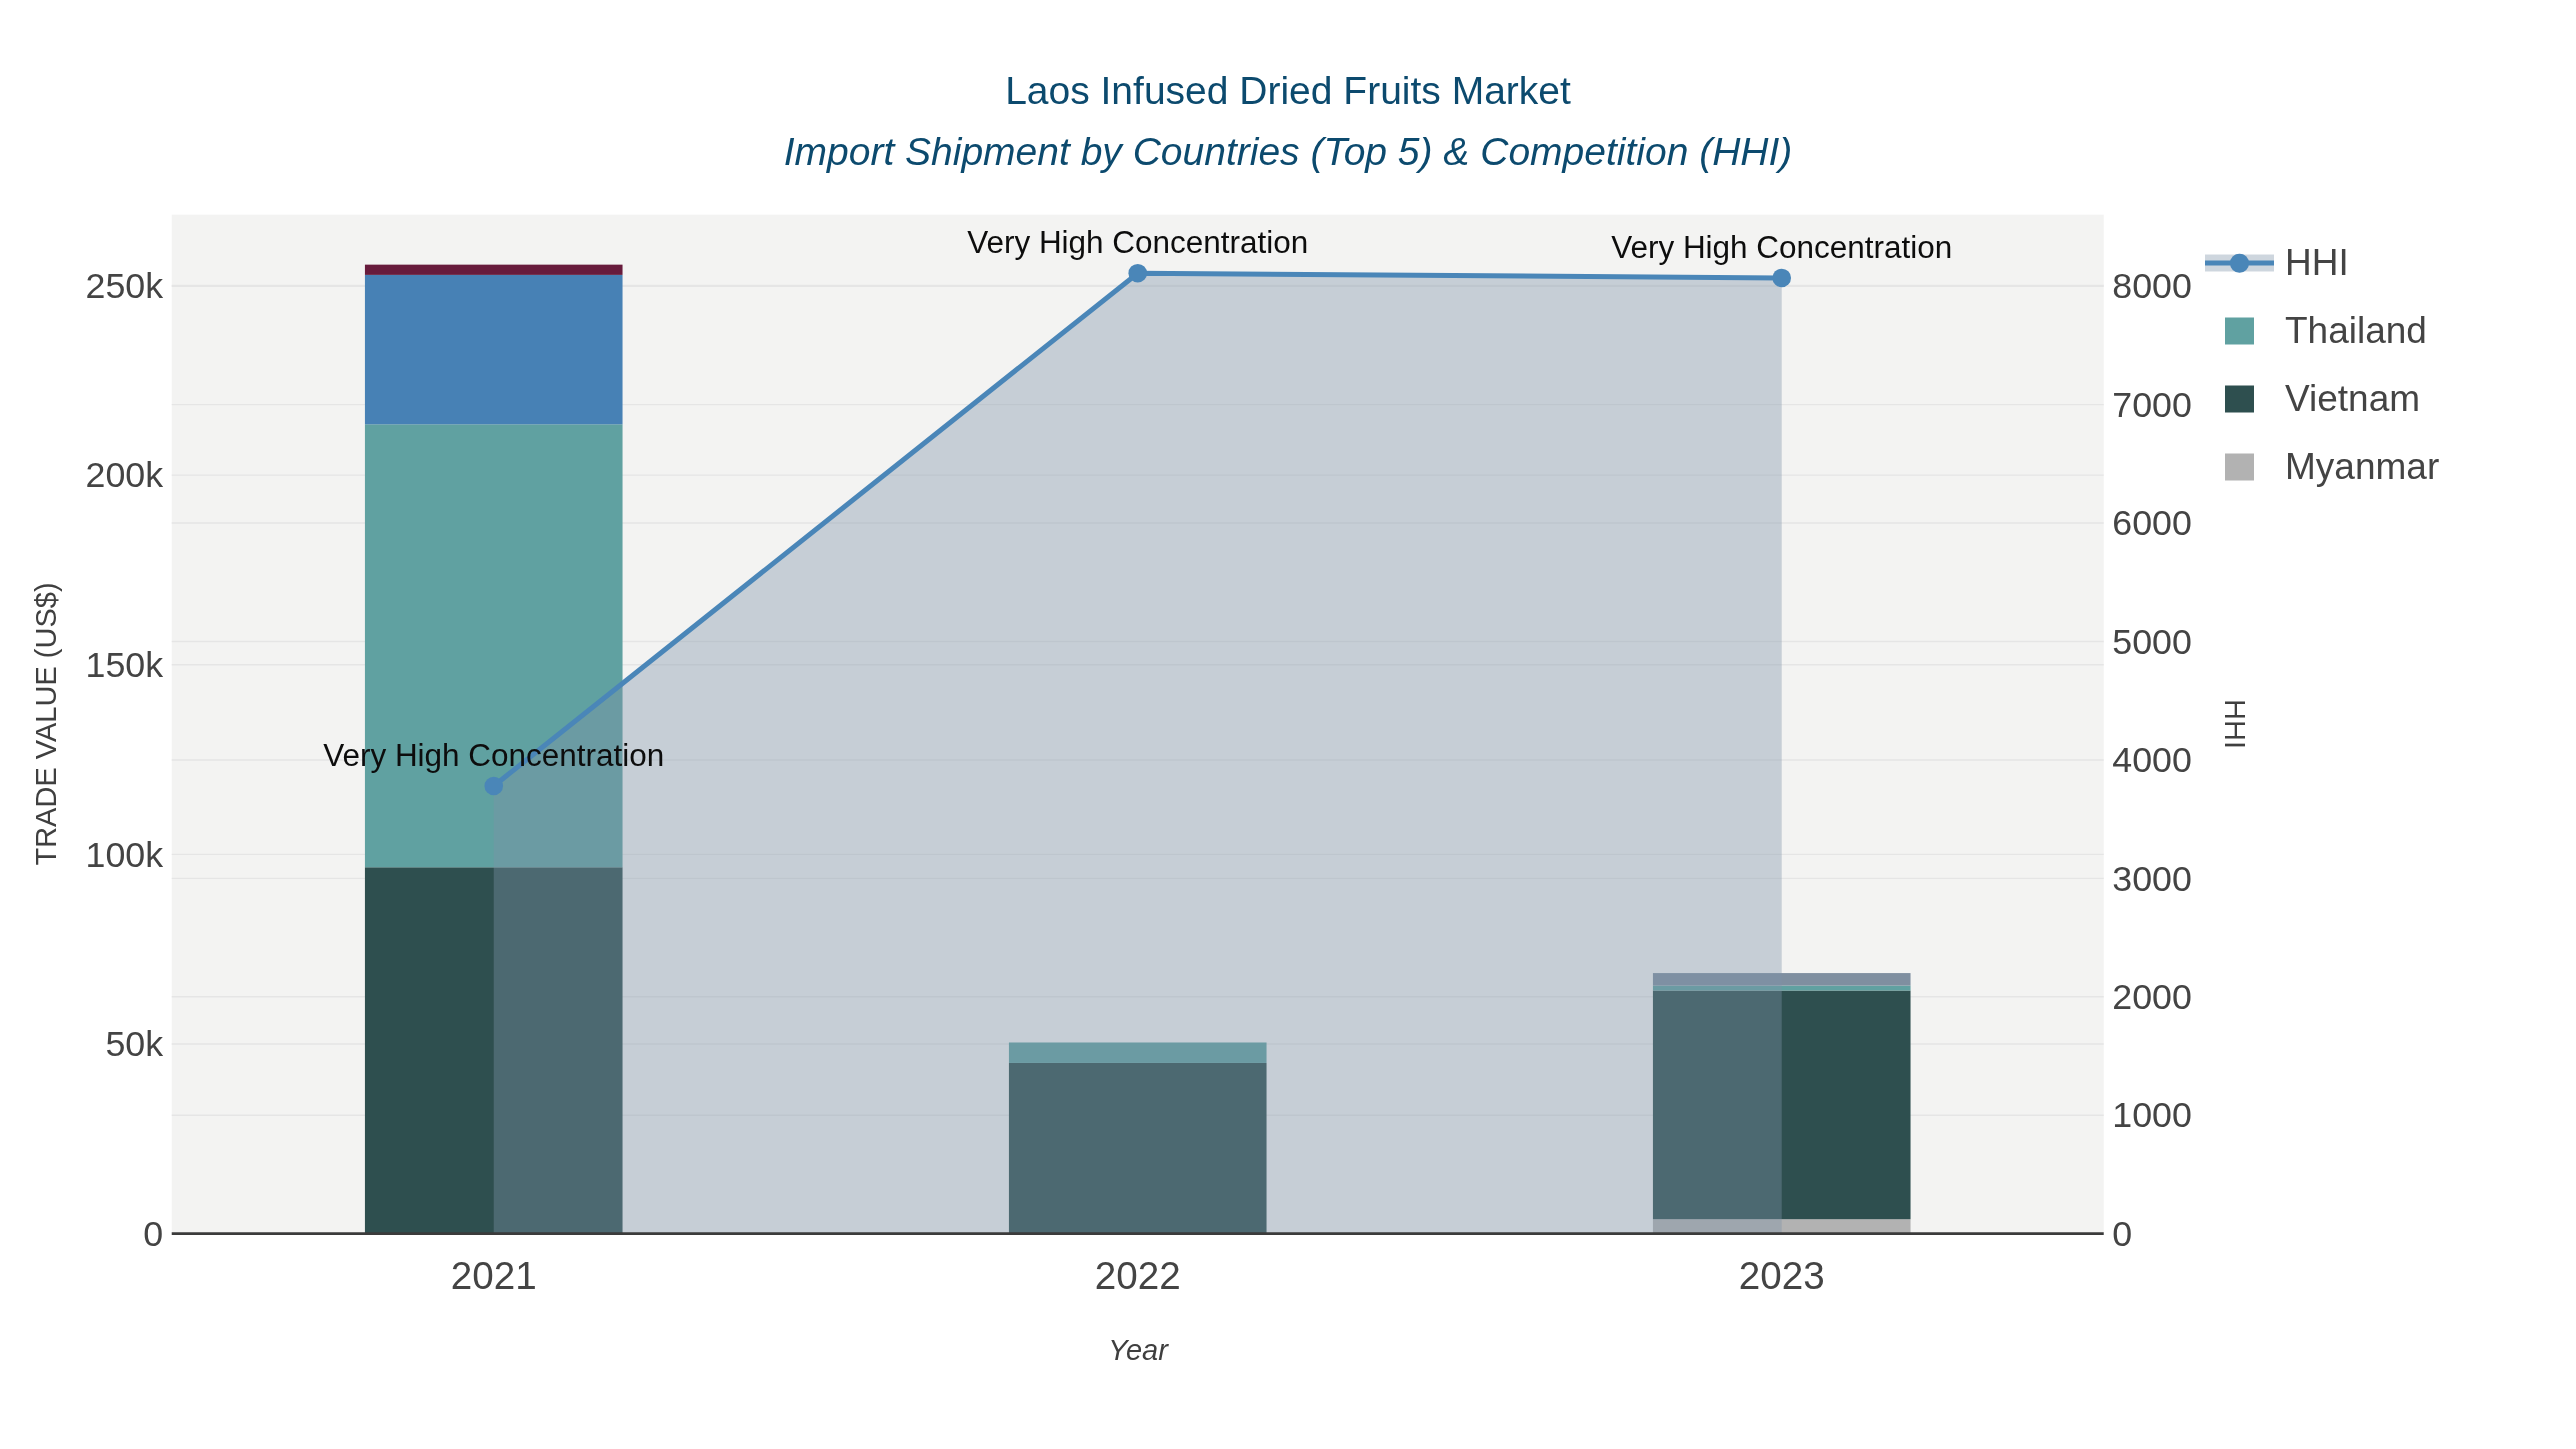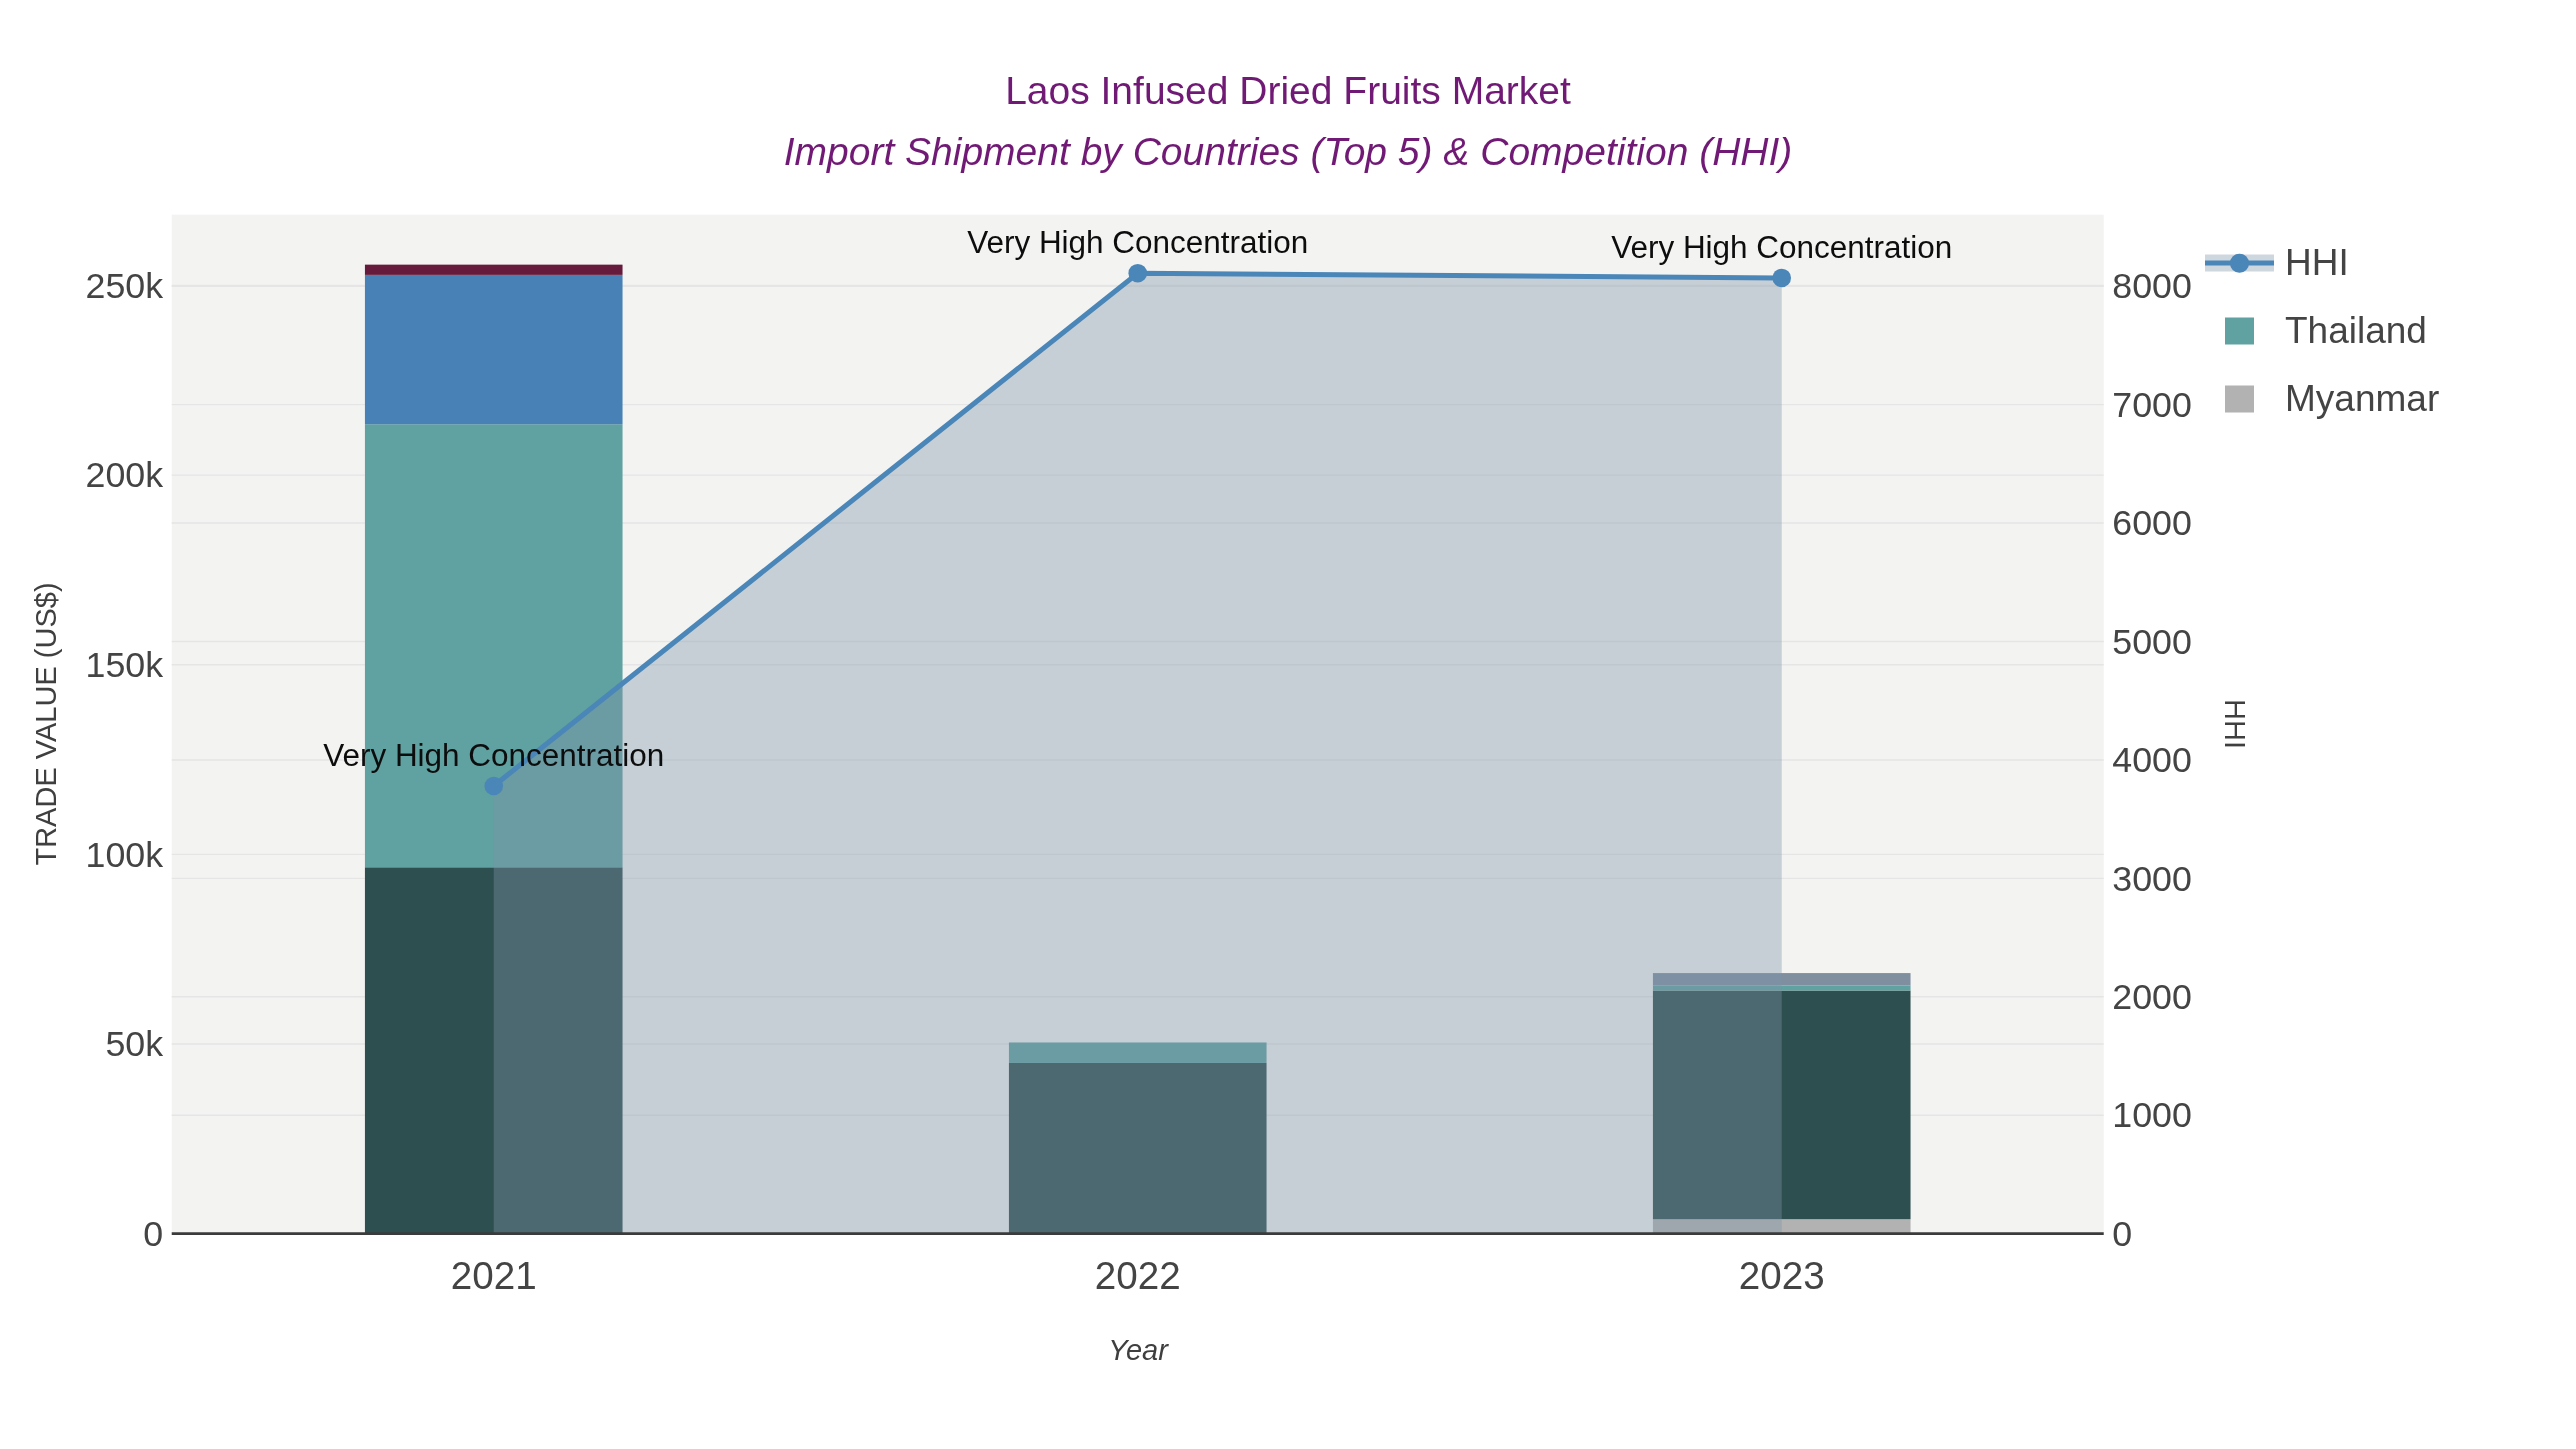--- a/index.html
+++ b/index.html
@@ -1,20 +1,20 @@
 <!DOCTYPE html>
 <html style="font-size:11.4px"><head>
 <meta charset="utf-8">
 <style>
   html,body{margin:0;padding:0;background:#ffffff;}
   body{width:2576px;height:1449px;position:relative;overflow:hidden;
        font-family:"Liberation Sans", sans-serif;}
   .stage{position:absolute;left:0;top:0;width:2576px;height:1449px;}
   .title-line{position:absolute;left:0;width:2576px;text-align:center;
-              color:#701a75;font-size:39px;line-height:44px;white-space:nowrap;}
+              color:#0c4a6e;font-size:39px;line-height:44px;white-space:nowrap;}
   #title-line1{top:69px;}
   #title-line2{top:130px;font-style:italic;}
   .axis-title{position:absolute;color:#3f3f3f;font-size:29px;white-space:nowrap;}
   #y-left-title{left:46px;top:724px;transform:translate(-50%,-50%) rotate(-90deg);}
   #y-right-title{left:2234px;top:724px;transform:translate(-50%,-50%) rotate(90deg);}
   #x-axis-title{left:1138px;top:1350px;transform:translate(-50%,-50%);font-style:italic;}
   #legend{position:absolute;left:2205px;top:229px;}
   .legend-item{height:68px;display:flex;align-items:center;}
   .sw-wrap{width:80px;height:31.5px;position:relative;flex:0 0 80px;}
   .sw-square{position:absolute;left:20px;top:50%;transform:translateY(-50%);
@@ -102,19 +102,25 @@
         <span class="legend-label">HHI</span>
       </div>
       <div class="legend-item">
         <div class="sw-wrap">
           <div class="sw-square" style="background: rgb(96, 161, 161);"></div>
         </div>
         <span class="legend-label">Thailand</span>
       </div>
       <div class="legend-item">
         <div class="sw-wrap">
+          <div class="sw-square" style="background: rgb(46, 79, 79);"></div>
+        </div>
+        <span class="legend-label">Vietnam</span>
+      </div>
+      <div class="legend-item">
+        <div class="sw-wrap">
           <div class="sw-square" style="background: rgb(178, 178, 178);"></div>
         </div>
         <span class="legend-label">Myanmar</span>
       </div>
     </div>
 </div>
 
 
 </body></html>

